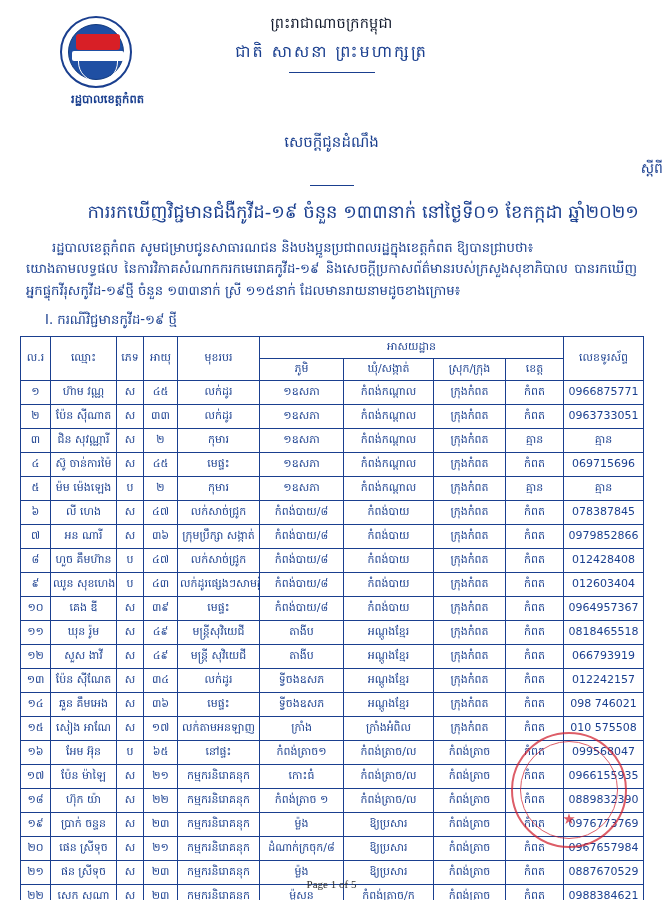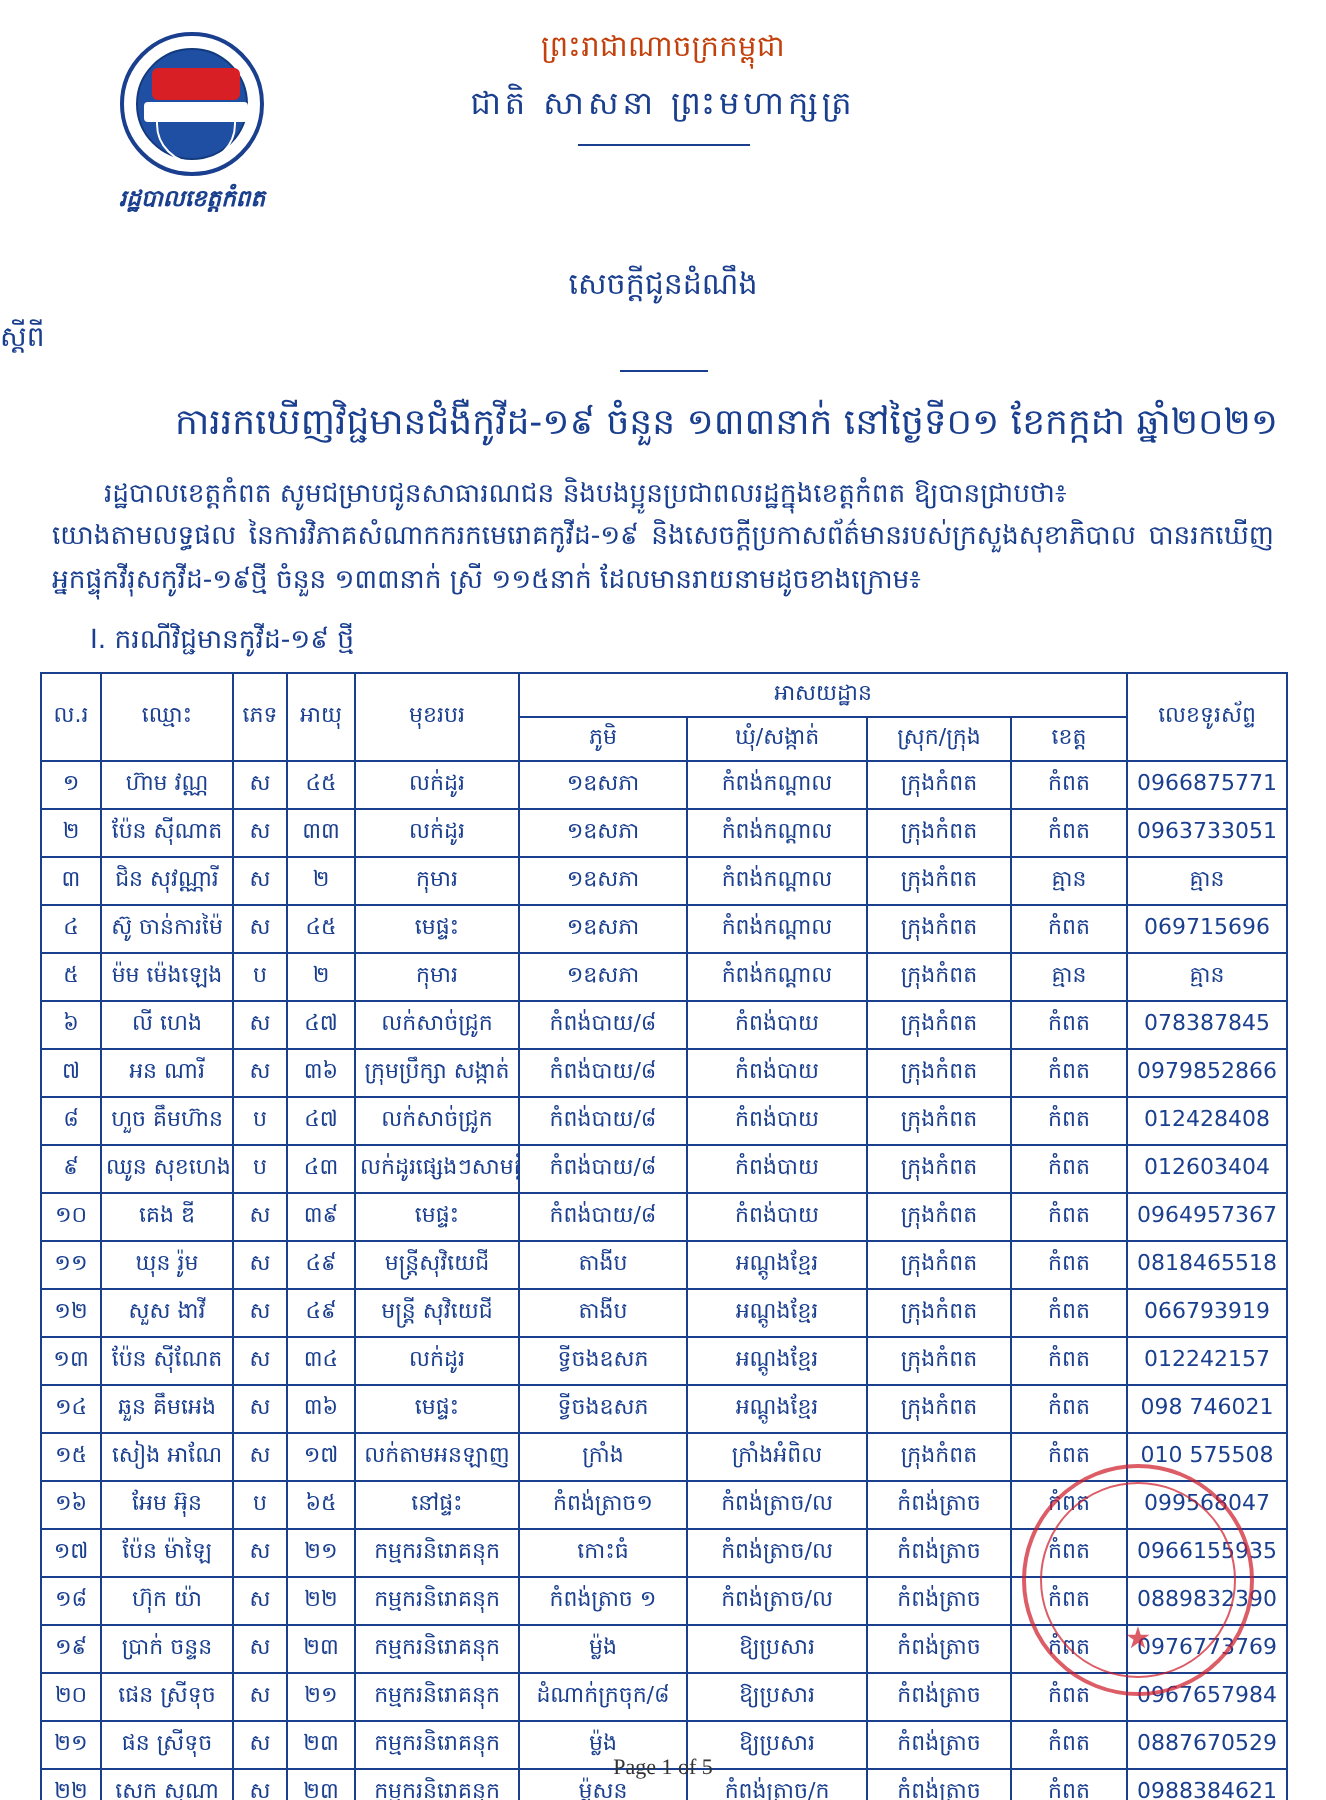--- a/index.html
+++ b/index.html
@@ -25,22 +25,21 @@
   
   .header {
     position: relative;
     height: 118px;
   }
   .emblem {
     position: absolute;
     left: 48px;
     top: 16px;
     width: 96px;
-    text-align: center;
-    font-style: italic;
+    text-align: right;
   }
   .emblem-circle {
     width: 72px;
     height: 72px;
     margin: 0 auto;
     border-radius: 50%;
     background: #ffffff;
     border: 2px solid #1a3f8f;
     position: relative;
     overflow: hidden;
@@ -88,21 +87,21 @@
     font-weight: bold;
     color: #1a3f8f;
     white-space: nowrap;
   }
   .head-center {
     text-align: center;
     padding-top: 14px;
   }
   .head-line1 {
     font-size: 14.5px;
-    color: #c2410c;
+    color: #0f172a;
     letter-spacing: 0.2px;
   }
   .head-line2 {
     font-size: 16px;
     color: #1a3f8f;
     margin-top: 6px;
     letter-spacing: 2px;
   }
   .head-rule {
     width: 86px;
@@ -110,21 +109,21 @@
     background: #1a3f8f;
     margin: 7px auto 0 auto;
   }
   .doc-title {
     text-align: center;
     margin-top: 14px;
     font-size: 15px;
     color: #1a3f8f;
   }
   .doc-subtitle {
-    text-align: left;
+    text-align: right;
     margin-top: 5px;
     font-size: 14px;
     color: #1a3f8f;
   }
   .sub-rule {
     width: 44px;
     height: 1px;
     background: #1a3f8f;
     margin: 5px auto 0 auto;
   }

